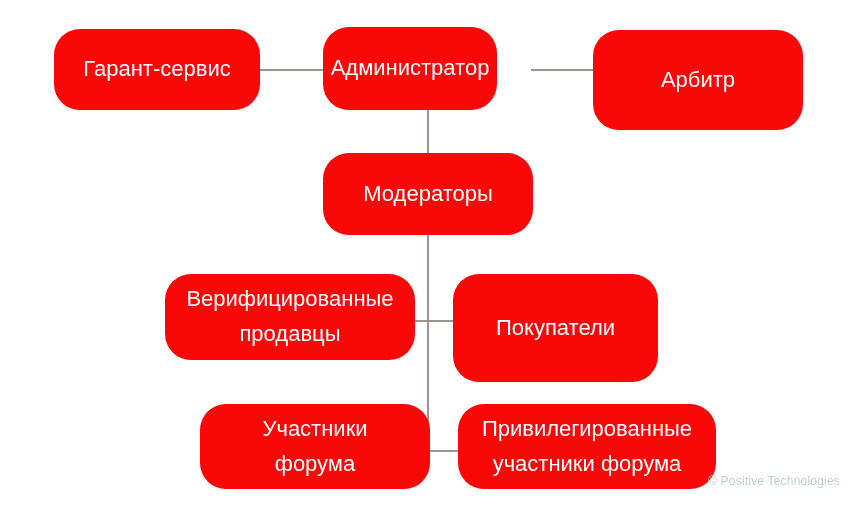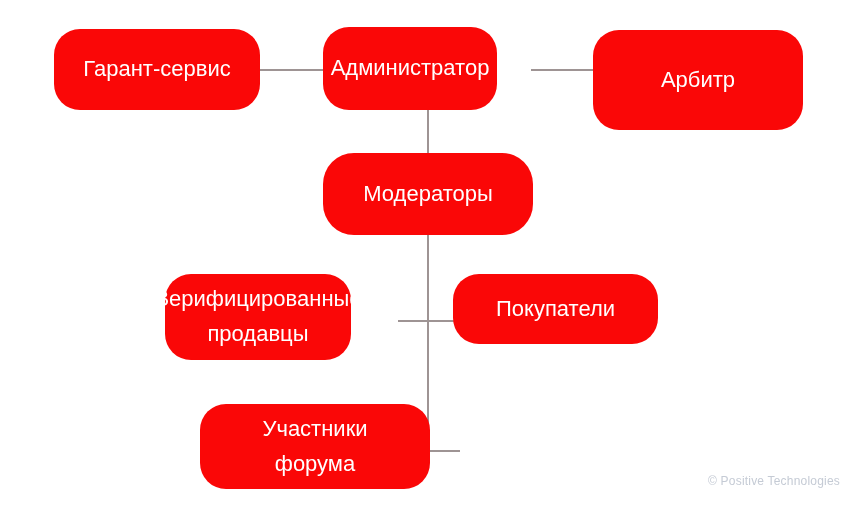--- a/index.html
+++ b/index.html
@@ -43,23 +43,23 @@
     align-items: center;
     justify-content: center;
     text-align: center;
     font-size: 22px;
     line-height: 1.58;
     padding: 4px 20px;
   }
   .n-garant     { left: 54px;  top: 29px;  width: 206px; height: 81px; }
   .n-admin      { left: 323px; top: 27px;  width: 174px; height: 83px; }
   .n-arbiter    { left: 593px; top: 30px;  width: 210px; height: 100px; }
-  .n-moderators { left: 323px; top: 153px; width: 210px; height: 82px; border-radius: 31px; }
-  .n-verified   { left: 165px; top: 274px; width: 186px; height: 86px; }
-  .n-buyers     { left: 453px; top: 274px; width: 205px; height: 70px; }
+  .n-moderators { left: 323px; top: 153px; width: 210px; height: 82px; }
+  .n-verified   { left: 165px; top: 274px; width: 250px; height: 86px; }
+  .n-buyers     { left: 453px; top: 274px; width: 205px; height: 108px; }
   .n-forum      { left: 167px; top: 404px; width: 230px; height: 85px; margin-left: 33px; }
   .n-privileged { left: 458px; top: 404px; width: 258px; height: 85px; }
   
   .watermark {
     position: absolute;
     right: 12px;
     bottom: 35px;
     font-size: 12px;
     letter-spacing: 0.2px;
     color: var(--watermark);
@@ -92,15 +92,18 @@
   </div>
   <div class="node n-verified">
     <span class="node-label">Верифицированные продавцы</span>
   </div>
   <div class="node n-buyers">
     <span class="node-label">Покупатели</span>
   </div>
   <div class="node n-forum">
     <span class="node-label">Участники форума</span>
   </div>
+  <div class="node n-privileged">
+    <span class="node-label">Привилегированные участники форума</span>
+  </div>
 
   <div class="watermark">© Positive Technologies</div>
 </div>
 
 </body></html>

